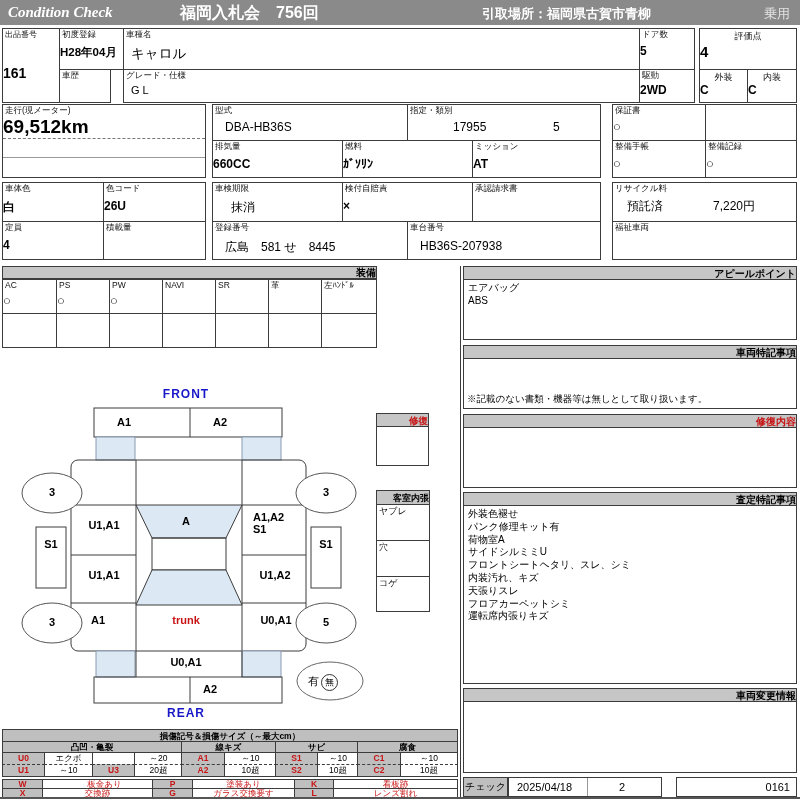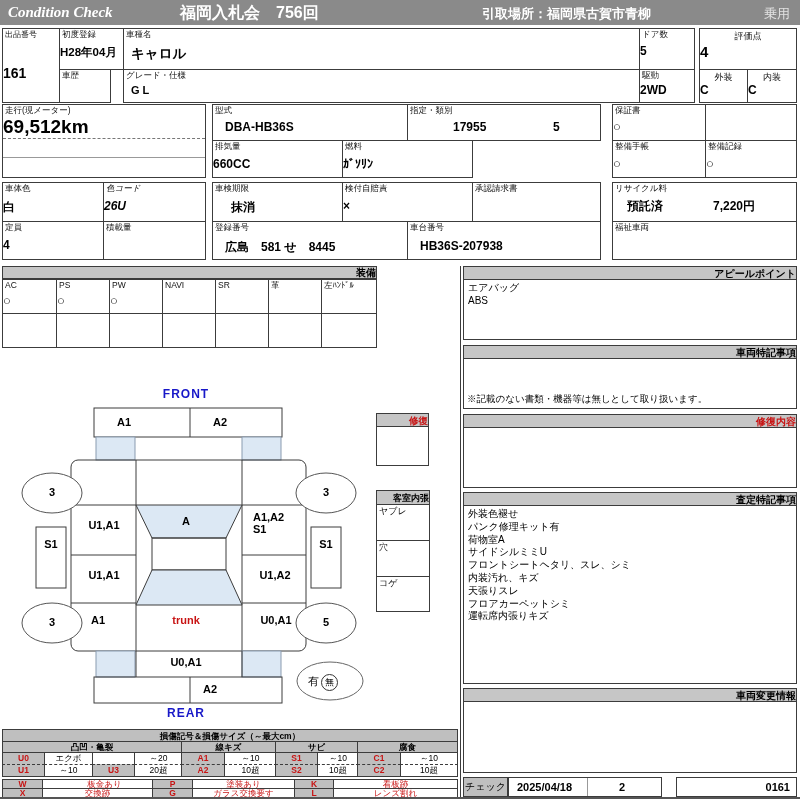--- a/index.html
+++ b/index.html
@@ -3,21 +3,21 @@
 <meta charset="utf-8">
 <style>
   html,body{margin:0;padding:0;background:#fff;}
   #page{position:relative;width:800px;height:800px;background:#fff;
         font-family:"Liberation Sans",sans-serif;color:#000;overflow:hidden;}
   .abs{position:absolute;box-sizing:border-box;}
   .c{position:absolute;box-sizing:border-box;border:1px solid #3c3c3c;background:#fff;}
   .lb{position:absolute;top:1px;left:2px;font-size:8.5px;color:#111;white-space:nowrap;line-height:1.15;}
   .lbc{position:absolute;top:1px;left:0;right:0;text-align:center;font-size:9px;color:#111;white-space:nowrap;}
   .vc{position:absolute;left:0;right:0;font-weight:bold;font-size:12px;white-space:nowrap;}
-  .vl{position:absolute;font-weight:bold;font-size:12px;white-space:nowrap;}
+  .vl{position:absolute;font-weight:normal;font-size:12px;white-space:nowrap;}
   .gh{position:absolute;box-sizing:border-box;border:1px solid #3c3c3c;background:#c6c6c6;
       text-align:right;font-weight:bold;font-size:10px;line-height:13px;white-space:nowrap;}
   .red{color:#c81414;}
   .blue{color:#1818c8;}
   .bar{position:absolute;left:0;top:0;width:800px;height:25px;background:#8a8a8a;}
   .bartxt{position:absolute;color:#fff;white-space:nowrap;}
   .eq{top:279px;height:35px;}
   .eq2{top:313px;height:35px;}
   .panelbody{position:absolute;box-sizing:border-box;border:1px solid #3c3c3c;background:#fff;
              left:463px;width:334px;padding:2px 4px;font-size:10px;line-height:12.8px;}
@@ -102,40 +102,44 @@
     <div class="vl" style="top:15px;left:145px;">5</div>
   </div>
   <div class="c" style="left:212px;top:140px;width:131px;height:38px;">
     <span class="lb">排気量</span>
     <div class="vc" style="top:16px;">660CC</div>
   </div>
   <div class="c" style="left:342px;top:140px;width:131px;height:38px;">
     <span class="lb">燃料</span>
     <div class="vc" style="top:16px;">ｶﾞｿﾘﾝ</div>
   </div>
+  <div class="c" style="left:472px;top:140px;width:129px;height:38px;">
+    <span class="lb">ミッション</span>
+    <div class="vc" style="top:16px;">AT</div>
+  </div>
 
   <div class="c" style="left:612px;top:104px;width:94px;height:37px;">
     <span class="lb">保証書</span>
     <div class="vc" style="top:14px;font-size:13px;">○</div>
   </div>
   <div class="c" style="left:705px;top:104px;width:92px;height:37px;"></div>
   <div class="c" style="left:612px;top:140px;width:94px;height:38px;">
     <span class="lb">整備手帳</span>
     <div class="vc" style="top:15px;font-size:13px;">○</div>
   </div>
   <div class="c" style="left:705px;top:140px;width:92px;height:38px;">
     <span class="lb">整備記録</span>
     <div class="vc" style="top:15px;font-size:13px;">○</div>
   </div>
 
   <div class="c" style="left:2px;top:182px;width:102px;height:40px;">
     <span class="lb">車体色</span>
     <div class="vc" style="top:16px;">白</div>
   </div>
-  <div class="c" style="left:103px;top:182px;width:103px;height:40px;font-style:italic;">
+  <div class="c" style="left:103px;top:182px;width:103px;height:40px;">
     <span class="lb">色コード</span>
     <div class="vc" style="top:16px;">26U</div>
   </div>
   <div class="c" style="left:2px;top:221px;width:102px;height:39px;">
     <span class="lb">定員</span>
     <div class="vc" style="top:16px;">4</div>
   </div>
   <div class="c" style="left:103px;top:221px;width:103px;height:39px;">
     <span class="lb">積載量</span>
   </div>

